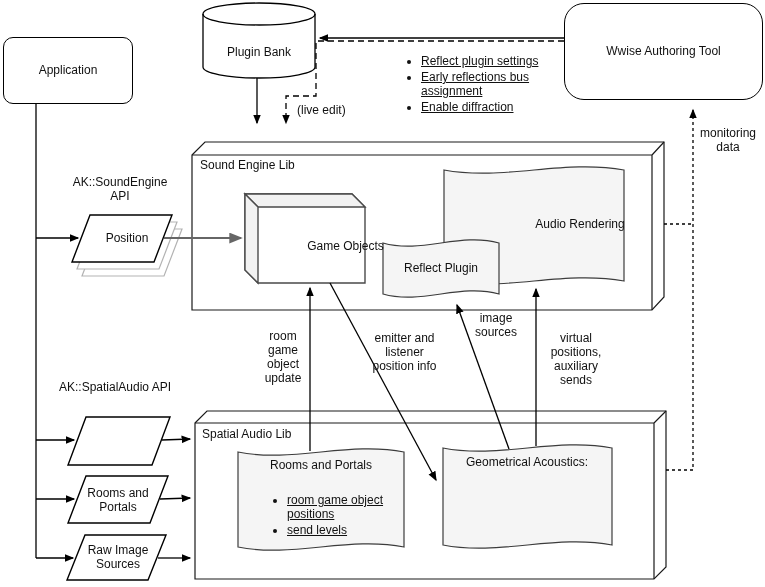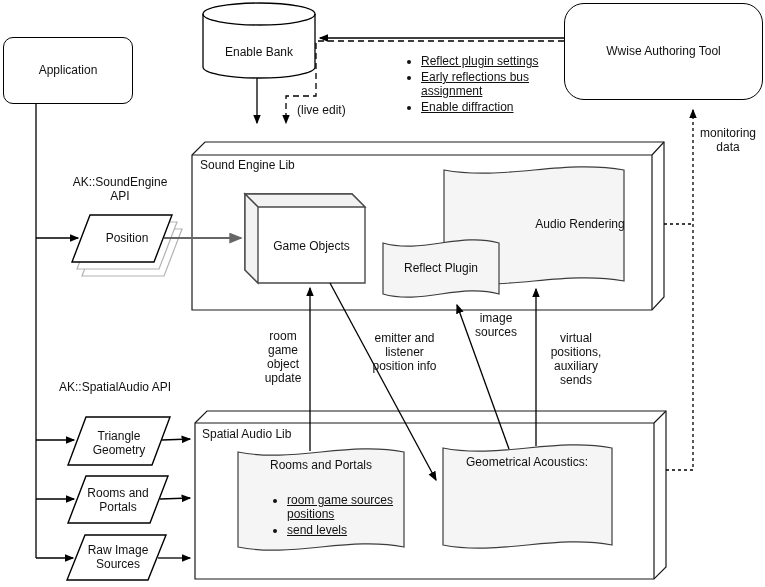--- a/index.html
+++ b/index.html
@@ -85,54 +85,53 @@
       <path d="M536,446 L536,289" marker-end="url(#ab)"></path>
       <path d="M664,224 L693,224" stroke-dasharray="3,3"></path>
       <path d="M666,470 L693,470 L693,110" stroke-dasharray="3,3" marker-end="url(#ab)"></path>
     </g>
   </svg>
 
   <div class="rbox" style="left:3px;top:37px;width:130px;height:67px;border-radius:10px;"></div>
   <div class="rbox" style="left:564px;top:3px;width:199px;height:97px;border-radius:20px;"></div>
 
   <div class="lbl c" style="left:3px;top:63px;width:130px;">Application</div>
-  <div class="lbl c" style="left:204px;top:45px;width:110px;">Enable Bank</div>
+  <div class="lbl c" style="left:204px;top:45px;width:110px;">Plugin Bank</div>
   <div class="lbl c" style="left:565px;top:44px;width:197px;">Wwise Authoring Tool</div>
 
   <ul class="blt lbl" style="left:392px;top:42px;width:150px;">
     <li>Reflect plugin settings</li>
     <li>Early reflections bus assignment</li>
     <li>Enable diffraction</li>
   </ul>
 
   <div class="lbl" style="left:297px;top:103px;">(live edit)</div>
 
   <div class="lbl" style="left:200px;top:158px;">Sound Engine Lib</div>
-  <div class="lbl c" style="left:258px;top:239px;width:107px;">Game Objects</div>
+  <div class="lbl c" style="left:258px;top:239px;width:107px;padding-left:34px;">Game Objects</div>
   <div class="lbl c" style="left:384px;top:261px;width:114px;">Reflect Plugin</div>
   <div class="lbl c" style="left:444px;top:217px;width:180px;padding-left:46px;">Audio Rendering</div>
 
   <div class="lbl c" style="left:697px;top:126px;width:62px;">monitoring data</div>
 
   <div class="lbl c" style="left:63px;top:175px;width:114px;">AK::SoundEngine API</div>
   <div class="lbl c" style="left:90px;top:231px;width:74px;">Position</div>
 
   <div class="lbl c" style="left:367px;top:331px;width:75px;">emitter and listener position info</div>
   <div class="lbl c" style="left:259px;top:329px;width:48px;">room game object update</div>
   <div class="lbl c" style="left:466px;top:311px;width:60px;">image sources</div>
   <div class="lbl c" style="left:545px;top:331px;width:62px;">virtual positions, auxiliary sends</div>
 
   <div class="lbl c" style="left:58px;top:380px;width:114px;">AK::SpatialAudio API</div>
-  <div class="lbl c" style="left:81px;top:429px;width:76px;">Triangle Geometry</div>
   <div class="lbl c" style="left:77px;top:486px;width:82px;">Rooms and Portals</div>
   <div class="lbl c" style="left:77px;top:543px;width:82px;">Raw Image Sources</div>
 
   <div class="lbl" style="left:202px;top:427px;">Spatial Audio Lib</div>
 
   <div class="lbl c" style="left:240px;top:458px;width:162px;">Rooms and Portals</div>
   <ul class="blt lbl" style="left:258px;top:481px;width:132px;">
-    <li>room game sources positions</li>
+    <li>room game object positions</li>
     <li>send levels</li>
   </ul>
 
   <div class="lbl c" style="left:443px;top:455px;width:168px;">Geometrical Acoustics:</div>
 
 </div>
 
 </body></html>

